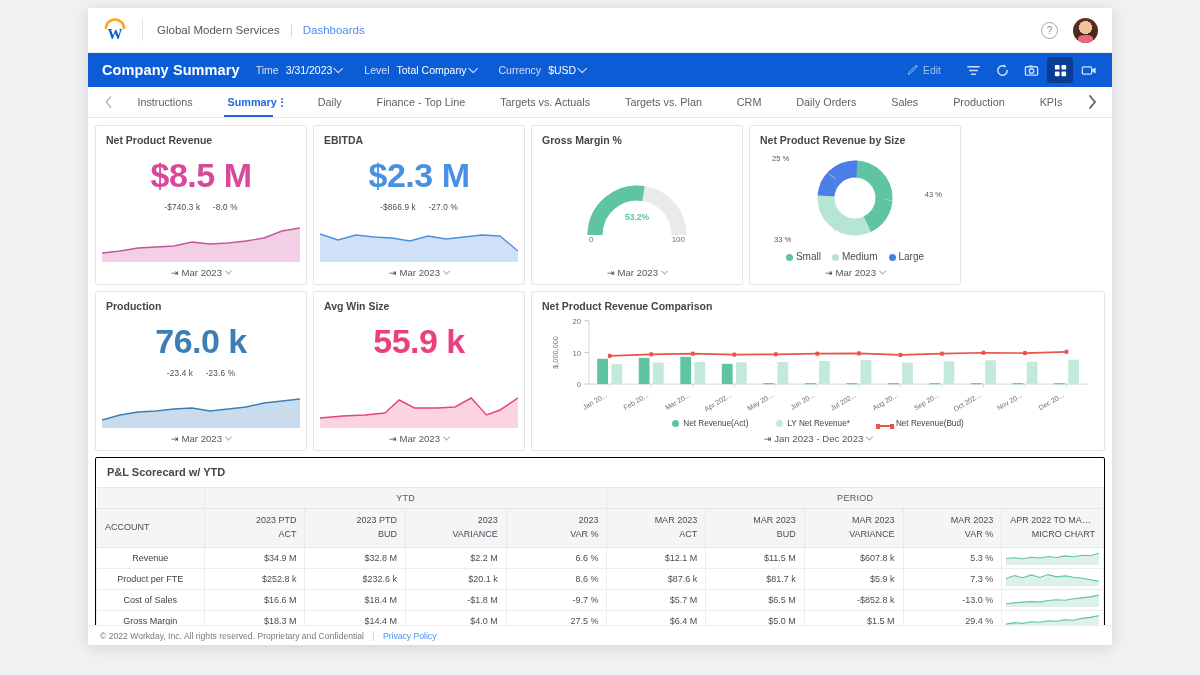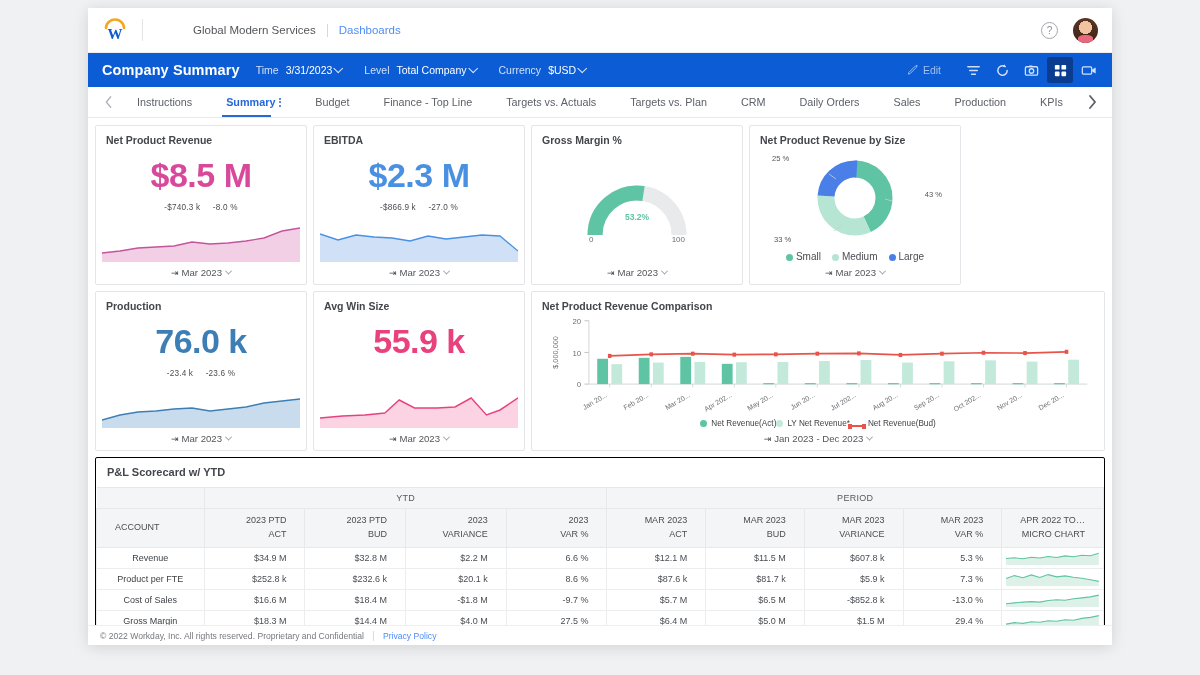--- a/index.html
+++ b/index.html
@@ -23,21 +23,21 @@
     height: 45px; flex: 0 0 45px;
     background: #fff;
     border-bottom: 1px solid #eceef0;
     display: flex; align-items: center;
     padding: 0 14px;
   }
   .wd-logo { width: 26px; height: 26px; position: relative; flex: 0 0 26px; }
   .wd-logo svg { display: block; }
   .hdr-divider { width: 1px; height: 22px; background: #e2e4e7; margin: 0 14px; }
   .breadcrumb { display: flex; align-items: center; gap: 11px; font-size: 11.5px; }
-  .bc-company { color: #53565a; margin-left: 36px; }
+  .bc-company { color: #53565a; }
   .bc-sep { width: 1px; height: 13px; background: #d5d8dc; }
   .bc-link { color: #4f8df5; cursor: pointer; }
   .hdr-right { margin-left: auto; display: flex; align-items: center; gap: 15px; }
   .help-icon {
     width: 17px; height: 17px; border-radius: 50%;
     border: 1.3px solid #a2a6ab; color: #8b9096;
     font-size: 10px; display: flex; align-items: center; justify-content: center;
     cursor: pointer;
   }
   .avatar {
@@ -141,37 +141,37 @@
   .donut-lbl { position: absolute; font-size: 7.6px; color: #53565a; }
   .legend { display: flex; justify-content: center; gap: 11px; font-size: 10px;
     color: #4a4d52; margin-top: 1px; }
   .legend i { width: 7px; height: 7px; border-radius: 50%; display: inline-block;
     margin-right: 3px; vertical-align: -1px; }
 
   
   .cmp-card { flex: 1; height: 160px; }
   .cmp-plot { flex: 1; position: relative; }
   .cmp-plot svg { width: 100%; height: 100%; display: block; }
-  .cmp-legend { display: flex; justify-content: center; gap: 0; font-size: 8.2px;
+  .cmp-legend { display: flex; justify-content: center; gap: 28px; font-size: 8.2px;
     color: #3f4246; margin-top: 1px; }
   .cmp-legend i { width: 7px; height: 7px; border-radius: 50%; display: inline-block;
     margin-right: 4px; vertical-align: -1px; }
   .cmp-legend .lineico { width: 14px; height: 2px; border-radius: 0; position: relative; }
   .cmp-legend .lineico::before, .cmp-legend .lineico::after {
     content: ""; position: absolute; top: -1.5px; width: 4px; height: 5px;
     background: #e8544a; }
   .cmp-legend .lineico::before { left: -2px; }
   .cmp-legend .lineico::after { right: -2px; }
 
   
   .table-card { border: 1px solid #000000; border-radius: 2px; background: #fff;
     padding: 8px 0 0 0; }
   .table-card .card-title { padding: 0 11px 7px 11px; font-size: 11px; }
   table { width: 100%; border-collapse: collapse; table-layout: fixed; }
-  th, td { font-size: 9px; color: #4a4d52; padding: 5px 18px; }
+  th, td { font-size: 9px; color: #4a4d52; padding: 5px 8px; }
   thead th { background: #f4f5f6; font-weight: normal; border: 1px solid #e6e8ea;
     border-top: 1px solid #e6e8ea; }
   .grp-head { text-align: center; letter-spacing: .3px; color: #56595e; }
   .col-head { text-align: right; line-height: 1.55; }
   .col-head.left { text-align: left; }
   .col-head div:first-child { white-space: nowrap; overflow: hidden; text-overflow: ellipsis; }
   tbody td { border: 1px solid #ebedee; text-align: right; height: 20px; }
   tbody td.acct { text-align: center; color: #3f4246; }
   .micro { padding: 1px 4px; }
   .micro svg { width: 100%; height: 15px; display: block; }
@@ -279,21 +279,21 @@
         </div>
       <div class="tab active">
         <span>Summary</span>
         <span class="tab-dots">
             <i></i>
             <i></i>
             <i></i>
           </span>
       </div>
       <div class="tab">
-          <span>Budget</span>
+          <span>Daily</span>
         </div>
       <div class="tab">
           <span>Finance - Top Line</span>
         </div>
       <div class="tab">
           <span>Targets vs. Actuals</span>
         </div>
       <div class="tab">
           <span>Targets vs. Plan</span>
         </div>

